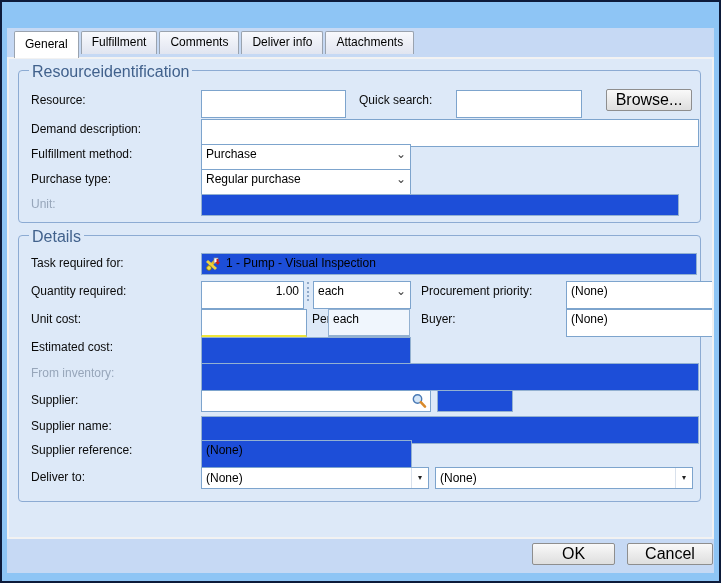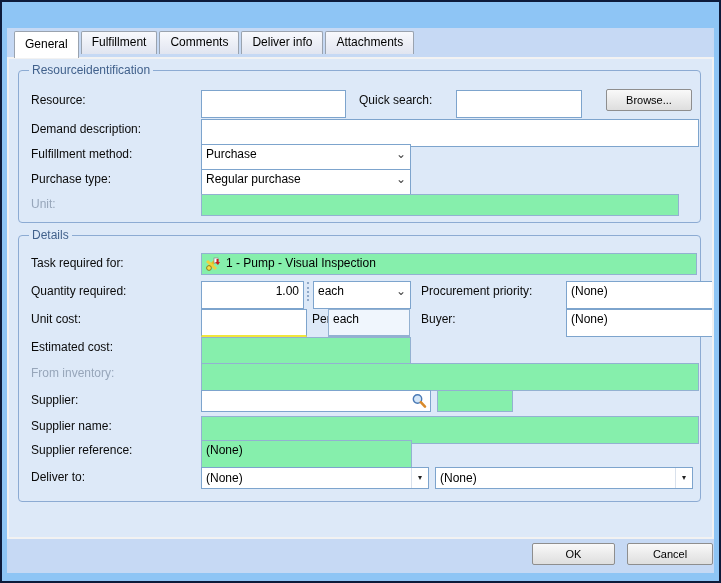--- a/index.html
+++ b/index.html
@@ -40,48 +40,48 @@
 
   .page {
     position:absolute; left:0px; top:29px; width:707px; height:482px;
     background:#dde9f8; border:2px solid #f2f2f2; z-index:2; overflow:hidden;
   }
 
   .groupbox {
     position:absolute; border:1px solid #8cabd3; border-radius:4px;
   }
   .legend {
-    position:absolute; font-size:12px; color:#41618c; background:#dde9f8;
+    position:absolute; font-size:16px; color:#41618c; background:#dde9f8;
     padding:0 3px; z-index:2;
   }
 
   .lbl { position:absolute; font-size:12px; color:#0a0a0a; height:21px; line-height:21px; white-space:nowrap; }
   .lbl.disabled { color:#97a6ba; }
 
   .field {
     position:absolute; height:28px; line-height:19px; font-size:12px; color:#000;
     border:1px solid #7da4cd; background:#ffffff; padding:0 4px; white-space:nowrap; overflow:hidden;
   }
-  .field.readonly { background:#86efac; border-color:#93b1d1; }
+  .field.readonly { background:#1d4ed8; border-color:#93b1d1; }
   .field.yellow-under { border-bottom:2px solid #efe63a; }
 
   .combo { padding-right:18px; }
   .combo .chev {
     position:absolute; right:4px; top:0px; font-size:12px; color:#444; line-height:18px;
   }
   .combo2 { padding-right:18px; }
   .combo2 .arrowzone {
     position:absolute; right:0; top:0; bottom:0; width:17px;
     border-left:1px solid #d9e1ec; text-align:center; font-size:8px; color:#222; line-height:20px;
   }
 
   .spinner { position:absolute; width:0px; border-left:2px dotted #8fa8c8; }
 
   .btn {
-    position:absolute; font-size:11px; color:#000; text-align:center;
+    position:absolute; font-size:16px; color:#000; text-align:center;
     background: linear-gradient(#f9f9f9, #dedede);
     border:1px solid #8e8e8e; border-radius:2px;
   }
 
   .icon-inline { position:absolute; }
 </style>
 </head>
 <body>
 
 <div class="window">

